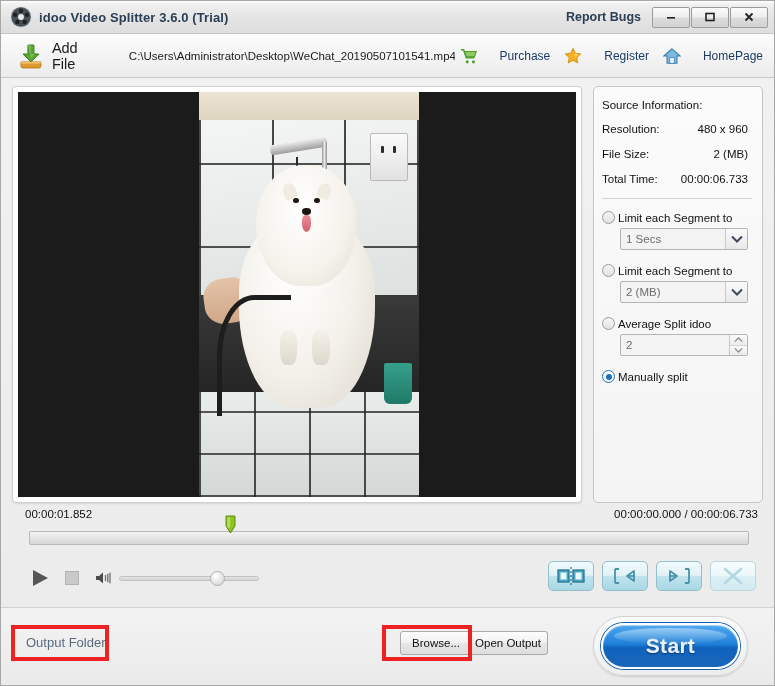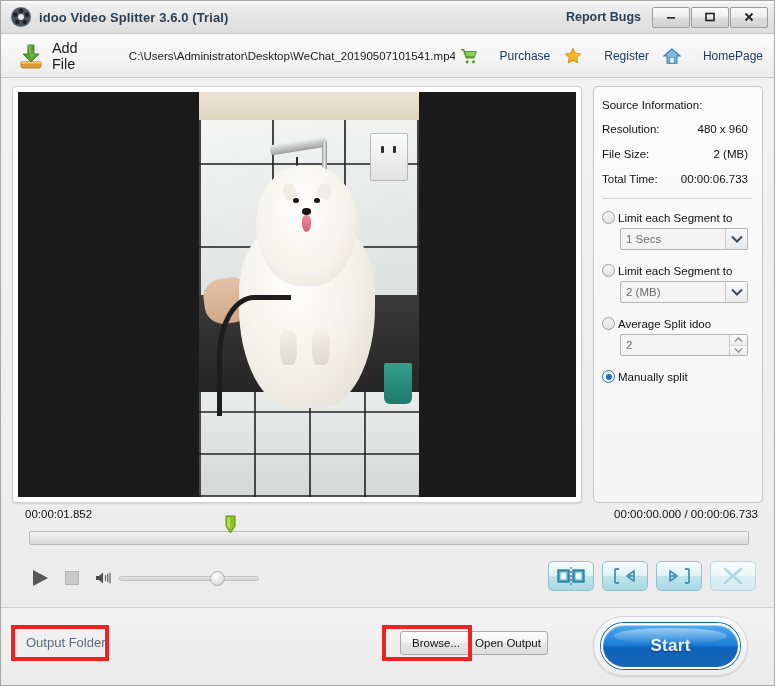--- a/index.html
+++ b/index.html
@@ -329,21 +329,21 @@
     box-shadow: 0 0 0 1px #1661ac, inset 0 1px 1px rgba(255,255,255,.55);
     display: flex; align-items: center; justify-content: center;
     position: relative; overflow: hidden;
   }
   .start-inner::before {
     content: ""; position: absolute; left: 8%; top: 6%; width: 84%; height: 40%;
     border-radius: 50%;
     background: linear-gradient(180deg, rgba(255,255,255,.45), rgba(255,255,255,0));
   }
   .start-text {
-    position: relative; font-size: 17px; font-weight: bold; color: #e9f2fb;
+    position: relative; font-size: 21px; font-weight: bold; color: #e9f2fb;
     text-shadow: 0 1px 2px rgba(0,0,0,.45), 0 -1px 0 rgba(255,255,255,.25);
     letter-spacing: .3px;
   }
 
   
   .redbox { position: absolute; border: 4px solid #ee2222; pointer-events: none; }
   #redbox-output { left: 10px; top: 624px; width: 98px; height: 36px; }
   #redbox-browse { left: 381px; top: 624px; width: 90px; height: 36px; }
 </style>
 </head>

